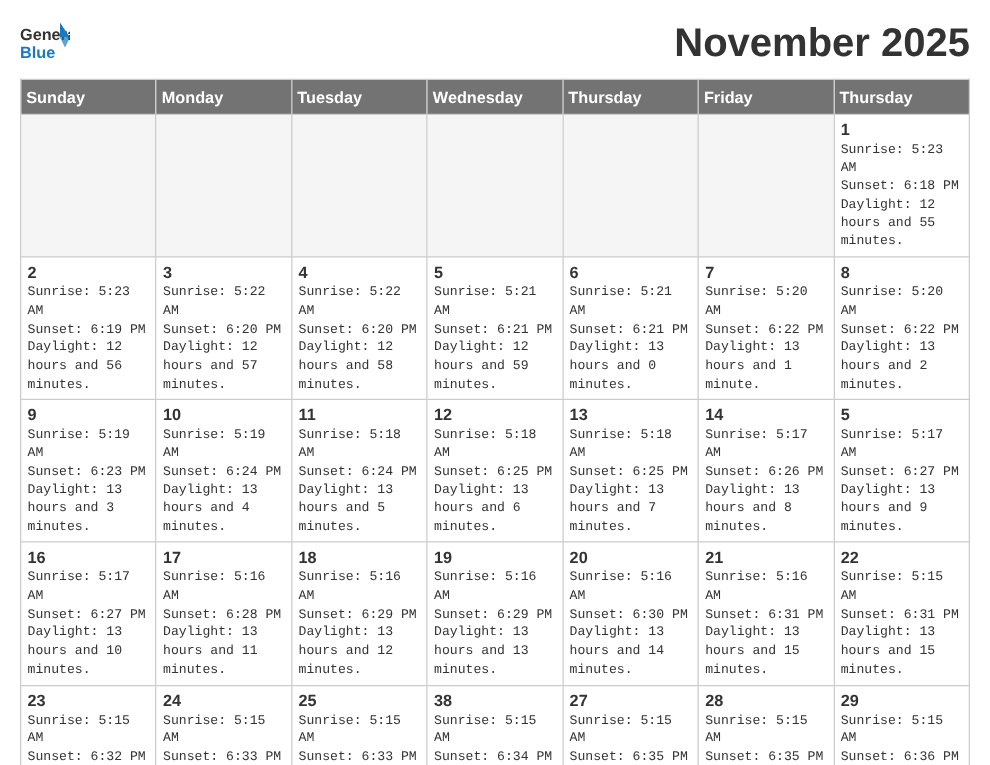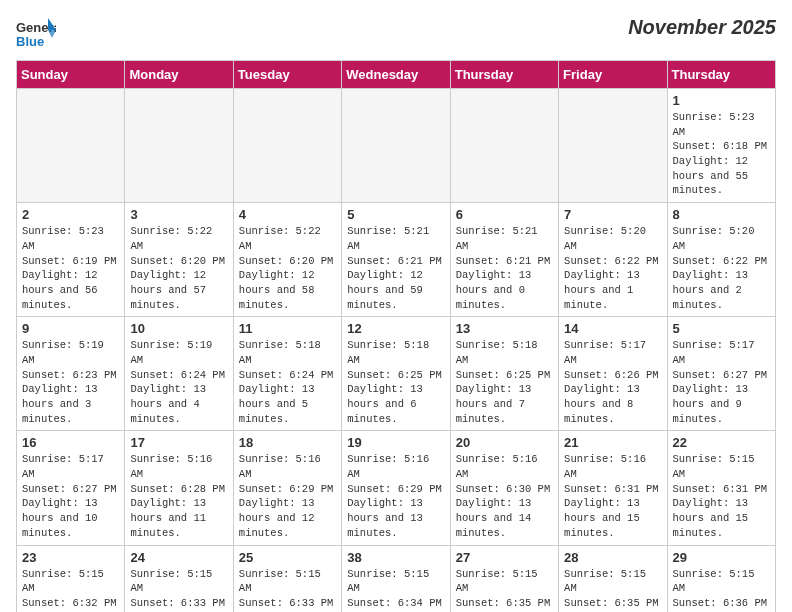--- a/index.html
+++ b/index.html
@@ -20,36 +20,35 @@
       display: flex;
       align-items: center;
       gap: 4px;
     }
     .logo-icon {
       width: 40px;
       height: 34px;
     }
     .title-block { text-align: right; }
     .month-title {
-      font-size: 20px;
+      font-size: 32px;
       font-weight: bold;
       color: #333;
-      font-style: italic;
     }
     .subtitle {
       font-size: 15px;
       color: #555;
     }
     .calendar {
       width: 100%;
       border-collapse: collapse;
       border: 1px solid #ccc;
     }
     .calendar th {
-      background-color: #be185d;
+      background-color: #737373;
       color: #fff;
       font-size: 13px;
       font-weight: bold;
       padding: 6px 4px;
       text-align: left;
       border: 1px solid #ccc;
     }
     .calendar td {
       vertical-align: top;
       border: 1px solid #ccc;

